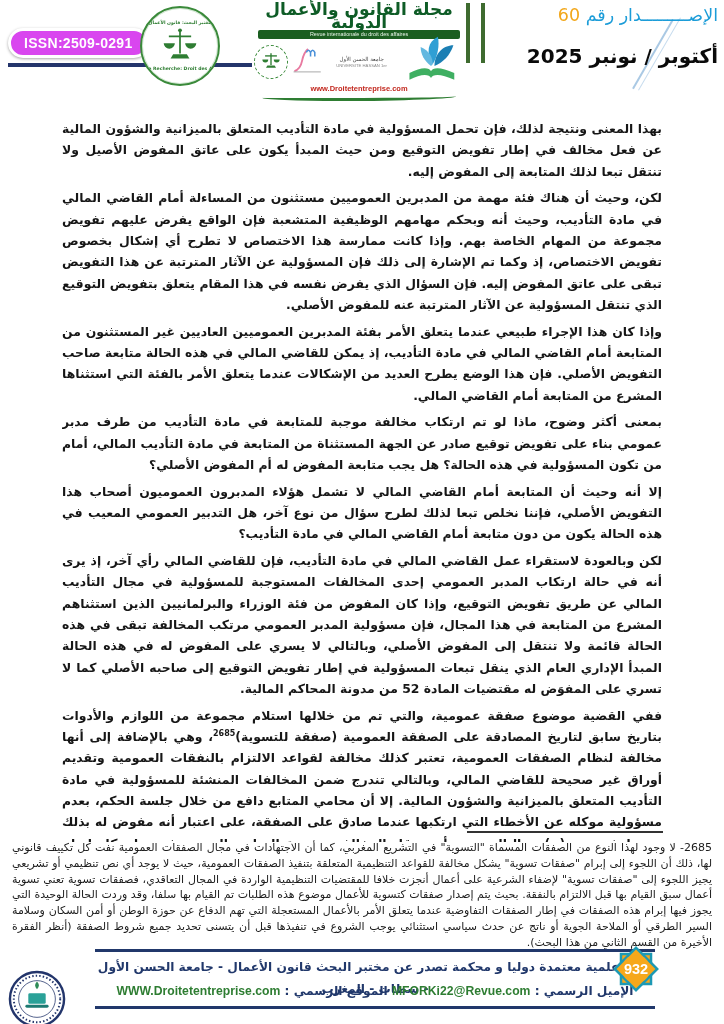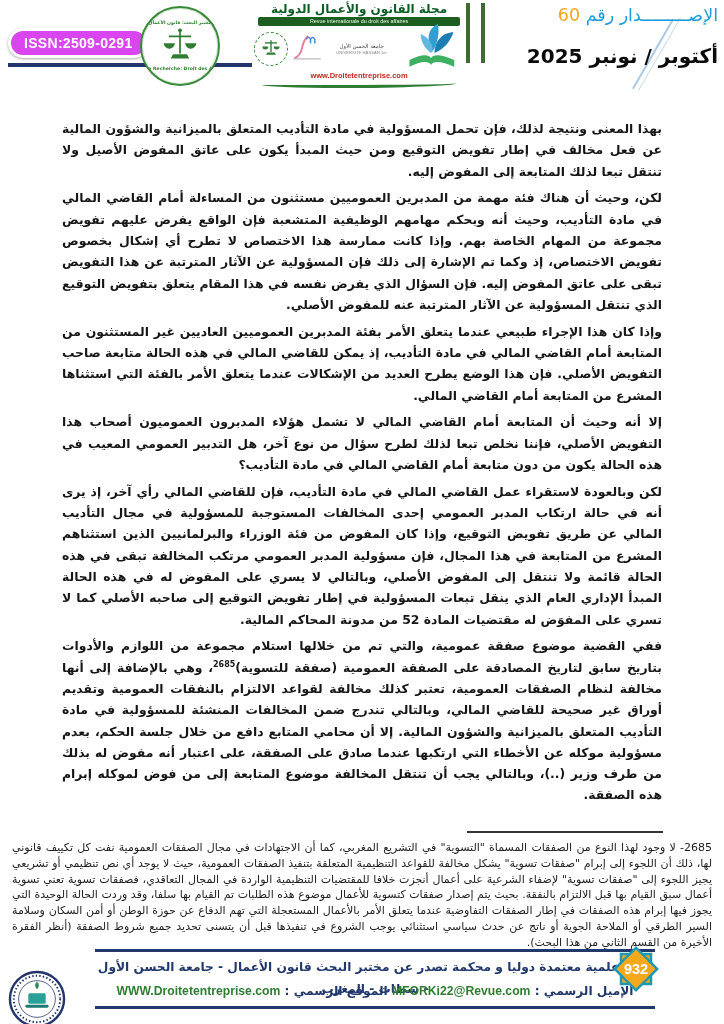--- a/index.html
+++ b/index.html
@@ -12,21 +12,21 @@
              padding:4px 13px;border-radius:18px;border:3px solid #ffffff;
              box-shadow:0 1px 3px rgba(0,0,0,.35);letter-spacing:.3px;}
   .navy-rule{position:absolute;left:8px;top:63px;width:300px;height:3.5px;background:#24356b;}
 
   .lab-logo{position:absolute;left:140px;top:6px;width:76px;height:76px;border-radius:50%;
             background:#fff;border:2px solid #3a8a3a;box-shadow:0 0 0 1px #cfe6cf inset;
             display:flex;flex-direction:column;align-items:center;justify-content:center;overflow:hidden;}
   .lab-logo .ring-text{font-size:4.6px;color:#2e7d32;font-weight:bold;white-space:nowrap;line-height:6px;}
 
   .journal-logo{position:absolute;left:252px;top:3px;width:214px;height:84px;background:#fff;}
-  .journal-title{color:#0e5c26;font-weight:bold;font-size:12px;text-align:center;line-height:13px;direction:rtl;}
+  .journal-title{color:#0e5c26;font-weight:bold;font-size:17px;text-align:center;line-height:13px;direction:rtl;}
   .journal-banner{background:#1b5e20;color:#eaf6ea;font-size:5.4px;text-align:center;line-height:9px;height:9px;
                   border-radius:2px;margin:1px 6px;font-family:"Liberation Sans",sans-serif;}
   .journal-mid{display:flex;align-items:center;justify-content:space-between;height:44px;padding:0 2px;}
   .mini-circle{width:32px;height:32px;border-radius:50%;border:1.5px dashed #3a8a3a;
                display:flex;align-items:center;justify-content:center;flex:0 0 auto;}
   .univ-mark{display:flex;flex-direction:column;align-items:center;width:66px;}
   .univ-ar{font-size:5.5px;color:#444;direction:rtl;line-height:7px;}
   .univ-fr{font-size:4.2px;color:#888;line-height:5px;font-family:"Liberation Sans",sans-serif;}
   .journal-site{color:#c2271d;font-weight:bold;font-size:7.5px;text-align:center;
                 font-family:"Liberation Sans",sans-serif;line-height:9px;}
@@ -142,20 +142,21 @@
     <div class="issue-info">
       <div class="issue-line"><span>الإصـــــــــدار رقم</span> <span class="issue-number">60</span></div>
       <div class="issue-date">أكتوبر / نونبر 2025</div>
     </div>
   </div>
 
   <div class="article-body">
     <p>بهذا المعنى ونتيجة لذلك، فإن تحمل المسؤولية في مادة التأديب المتعلق بالميزانية والشؤون المالية عن فعل مخالف في إطار تفويض التوقيع ومن حيث المبدأ يكون على عاتق المفوض الأصيل ولا تنتقل تبعا لذلك المتابعة إلى المفوض إليه.</p>
     <p>لكن، وحيث أن هناك فئة مهمة من المدبرين العموميين مستثنون من المساءلة أمام القاضي المالي في مادة التأديب، وحيث أنه وبحكم مهامهم الوظيفية المتشعبة فإن الواقع يفرض عليهم تفويض مجموعة من المهام الخاصة بهم. وإذا كانت ممارسة هذا الاختصاص لا تطرح أي إشكال بخصوص تفويض الاختصاص، إذ وكما تم الإشارة إلى ذلك فإن المسؤولية عن الآثار المترتبة عن هذا التفويض تبقى على عاتق المفوض إليه. فإن السؤال الذي يفرض نفسه في هذا المقام يتعلق بتفويض التوقيع الذي تنتقل المسؤولية عن الآثار المترتبة عنه للمفوض الأصلي.</p>
     <p>وإذا كان هذا الإجراء طبيعي عندما يتعلق الأمر بفئة المدبرين العموميين العاديين غير المستثنون من المتابعة أمام القاضي المالي في مادة التأديب، إذ يمكن للقاضي المالي في هذه الحالة متابعة صاحب التفويض الأصلي. فإن هذا الوضع يطرح العديد من الإشكالات عندما يتعلق الأمر بالفئة التي استثناها المشرع من المتابعة أمام القاضي المالي.</p>
+    <p>بمعنى أكثر وضوح، ماذا لو تم ارتكاب مخالفة موجبة للمتابعة في مادة التأديب من طرف مدبر عمومي بناء على تفويض توقيع صادر عن الجهة المستثناة من المتابعة في مادة التأديب المالي، أمام من تكون المسؤولية في هذه الحالة؟ هل يجب متابعة المفوض له أم المفوض الأصلي؟</p>
     <p>إلا أنه وحيث أن المتابعة أمام القاضي المالي لا تشمل هؤلاء المدبرون العموميون أصحاب هذا التفويض الأصلي، فإننا نخلص تبعا لذلك لطرح سؤال من نوع آخر، هل التدبير العمومي المعيب في هذه الحالة يكون من دون متابعة أمام القاضي المالي في مادة التأديب؟</p>
     <p>لكن وبالعودة لاستقراء عمل القاضي المالي في مادة التأديب، فإن للقاضي المالي رأي آخر، إذ يرى أنه في حالة ارتكاب المدبر العمومي إحدى المخالفات المستوجبة للمسؤولية في مجال التأديب المالي عن طريق تفويض التوقيع، وإذا كان المفوض من فئة الوزراء والبرلمانيين الذين استثناهم المشرع من المتابعة في هذا المجال، فإن مسؤولية المدبر العمومي مرتكب المخالفة تبقى في هذه الحالة قائمة ولا تنتقل إلى المفوض الأصلي، وبالتالي لا يسري على المفوض له في هذه الحالة المبدأ الإداري العام الذي ينقل تبعات المسؤولية في إطار تفويض التوقيع إلى صاحبه الأصلي كما لا تسري على المفوَض له مقتضيات المادة 52 من مدونة المحاكم المالية.</p>
     <p><span>ففي القضية موضوع صفقة عمومية، والتي تم من خلالها استلام مجموعة من اللوازم والأدوات بتاريخ سابق لتاريخ المصادقة على الصفقة العمومية (صفقة للتسوية)</span><span class="fn-ref">2685</span><span>، وهي بالإضافة إلى أنها مخالفة لنظام الصفقات العمومية، تعتبر كذلك مخالفة لقواعد الالتزام بالنفقات العمومية وتقديم أوراق غير صحيحة للقاضي المالي، وبالتالي تندرج ضمن المخالفات المنشئة للمسؤولية في مادة التأديب المتعلق بالميزانية والشؤون المالية. إلا أن محامي المتابع دافع من خلال جلسة الحكم، بعدم مسؤولية موكله عن الأخطاء التي ارتكبها عندما صادق على الصفقة، على اعتبار أنه مفوض له بذلك من طرف وزير (..)، وبالتالي يجب أن تنتقل المخالفة موضوع المتابعة إلى من فوض لموكله إبرام هذه الصفقة.</span></p>
 
   </div>
 
   <div class="footnote-sep"></div>
   <div class="footnote">2685- لا وجود لهذا النوع من الصفقات المسماة "التسوية" في التشريع المغربي، كما أن الاجتهادات في مجال الصفقات العمومية نفت كل تكييف قانوني لها، ذلك أن اللجوء إلى إبرام "صفقات تسوية" يشكل مخالفة للقواعد التنظيمية المتعلقة بتنفيذ الصفقات العمومية، حيث لا يوجد أي نص تنظيمي أو تشريعي يجيز اللجوء إلى "صفقات تسوية" لإضفاء الشرعية على أعمال أنجزت خلافا للمقتضيات التنظيمية الواردة في المجال التعاقدي، فصفقات تسوية تعني تسوية أعمال سبق القيام بها قبل الالتزام بالنفقة. بحيث يتم إصدار صفقات كتسوية للأعمال موضوع هذه الطلبات تم القيام بها سلفا، وقد وردت الحالة الوحيدة التي يجوز فيها إبرام هذه الصفقات في إطار الصفقات التفاوضية عندما يتعلق الأمر بالأعمال المستعجلة التي تهم الدفاع عن حوزة الوطن أو أمن السكان وسلامة السير الطرقي أو الملاحة الجوية أو ناتج عن حدث سياسي استثنائي يوجب الشروع في تنفيذها قبل أن يتسنى تحديد جميع شروط الصفقة (أنظر الفقرة الأخيرة من القسم الثاني من هذا البحث).</div>
 
   <div>

